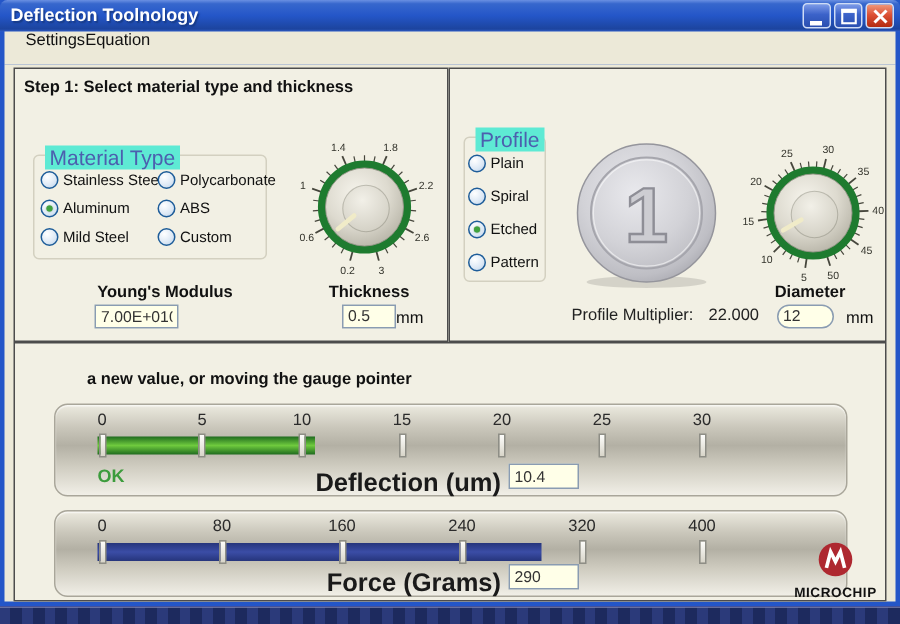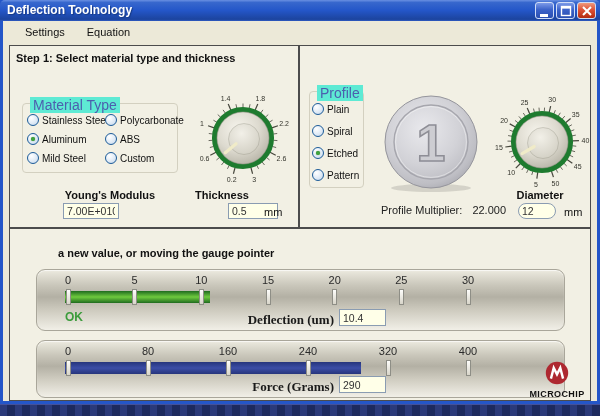--- a/index.html
+++ b/index.html
@@ -13,21 +13,21 @@
     border-radius:5px 5px 0 0;padding-left:44px; }
   .title-text { position:absolute; left:7px; top:3px; color:#fff; font-size:12px;
     font-weight:bold; text-shadow:1px 1px 1px #173a85; white-space:nowrap; }
   .tb-buttons { position:absolute; right:4px; top:2px; display:flex; gap:2px; }
   .tb-btn { width:19px; height:17px; border-radius:3px; border:1px solid #cfdcf6; position:relative;
     background:linear-gradient(180deg,#7c9ae8,#3b62c9 45%,#2a4fb0); }
   .tb-btn.close { background:linear-gradient(180deg,#f0997c,#dd5136 45%,#b32b10); }
   .tb-btn svg { position:absolute; left:0; top:0; }
   
   .menubar { position:absolute; top:21px; left:3px; right:3px; height:22px;
-    background:#ECE9D8; display:flex; align-items:center; padding-left:22px; gap:22px; }
+    background:#ECE9D8; display:flex; align-items:flex-start; padding-left:14px; }
   .menu-item { font-size:11px; color:#111; }
   
   .client { position:absolute; top:43px; left:3px; right:3px; bottom:3px; background:#ECE9D8; }
   .panel { position:absolute; background:#F2F0E4; border:1px solid #4c4c4c;padding-left:44px; }
   #step1 { left:6px; top:2px; width:290px; height:183px; }
   #step2 { left:296px; top:2px; width:292px; height:183px; }
   #step3 { left:6px; top:185px; width:582px; height:173px; }
   .step-title { position:absolute; left:6px; top:6px; font-size:11px; font-weight:bold; color:#111; white-space:nowrap; }
   .step-title2 { position:absolute; left:48px; top:18px; font-size:11px; font-weight:bold; color:#111; white-space:nowrap; }
   
@@ -61,22 +61,22 @@
     background:linear-gradient(180deg,#eceadf 0%,#cac7bb 25%,#b3b0a4 45%,#cfccc0 68%,#f1efe7 100%);
     box-shadow:inset 0 1px 1px rgba(255,255,255,.7); }
   #gauge-deflection { top:40px; height:62px; }
   #gauge-force { top:111px; height:58px; }
   .gauge-num { position:absolute; top:4px; width:30px; text-align:center; font-size:11px; color:#2b2b2b; }
   .gauge-bar { position:absolute; top:21px; height:12px; z-index:1; }
   .gauge-tick { position:absolute; top:19px; width:5px; height:16px; z-index:2;
     background:linear-gradient(180deg,#fdfdfb,#d8d5c9); border:1px solid #8e8e86; }
   .gauge-status { position:absolute; left:28px; font-size:12px; font-weight:bold; color:#3C9C3C; }
   #gauge-deflection .gauge-status { top:40px; }
-  .gauge-label { position:absolute; left:147px; width:150px; text-align:right; font-size:13px;
-    font-weight:bold; color:#1a1a1a; white-space:nowrap;font-family:Liberation Serif, serif; }
+  .gauge-label { position:absolute; left:147px; width:150px; text-align:right; font-size:17px;
+    font-weight:bold; color:#1a1a1a; white-space:nowrap; }
   #gauge-deflection .gauge-label { top:42px; }
   #gauge-force .gauge-label { top:38px; }
   .gauge-input { position:absolute; left:302px; width:47px; height:17px; background:#FFFFE8;
     border:1px solid #8a9cb2; font-size:10.5px; color:#333; padding:0 3px;
     font-family:"Liberation Sans",sans-serif; z-index:3; }
   #gauge-deflection .gauge-input { top:39px; }
   #gauge-force .gauge-input { top:35px; }
   
   .logo { position:absolute; left:524px; top:360px; width:66px; text-align:center; z-index:5; }
   .logo-name { font-size:9px; font-weight:bold; letter-spacing:.4px; color:#111; margin-top:-1px; }
@@ -201,22 +201,22 @@
             <text x="8.941075131586011" y="38.032860804950225" text-anchor="middle" font-size="7" fill="#33332b" font-family="Liberation Sans, sans-serif">1</text>
             <text x="32.604696942091266" y="12.529541869656038" text-anchor="middle" font-size="7" fill="#33332b" font-family="Liberation Sans, sans-serif">1.4</text>
             <text x="67.39530305790875" y="12.529541869656038" text-anchor="middle" font-size="7" fill="#33332b" font-family="Liberation Sans, sans-serif">1.8</text>
             <text x="91.05892486841398" y="38.03286080495023" text-anchor="middle" font-size="7" fill="#33332b" font-family="Liberation Sans, sans-serif">2.2</text>
             <text x="88.45901961745054" y="72.72618532987818" text-anchor="middle" font-size="7" fill="#33332b" font-family="Liberation Sans, sans-serif">2.6</text>
             <text x="61.25862846195965" y="94.41777344357448" text-anchor="middle" font-size="7" fill="#33332b" font-family="Liberation Sans, sans-serif">3</text>
           </svg></div>
 
       <div class="field-label" style="left:50px; top:143px; width:100px;">Young's Modulus</div>
       <input class="field-box" style="left: 53px; top: 157px; width: 56px;" value="7.00E+010">
-      <div class="field-label" style="left:172px; top:143px; width:80px;">Thickness</div>
-      <input class="field-box" style="left: 218px; top: 157px; width: 50px;" value="0.5">
+      <div class="field-label" style="left:196px; top:143px; width:80px;">Thickness</div>
+      <input class="field-box" style="left: 218px; top: 157px; width: 36px;" value="0.5">
       <span class="unit" style="left:254px; top:160px;">mm</span>
     </div>
 
     <div class="panel" id="step2">
 
       <div class="groupbox" id="profile-group">
         <span class="gb-legend">Profile</span>
         <div class="items">
             <div class="radio-item">
               <span class="radio-circle"></span>

